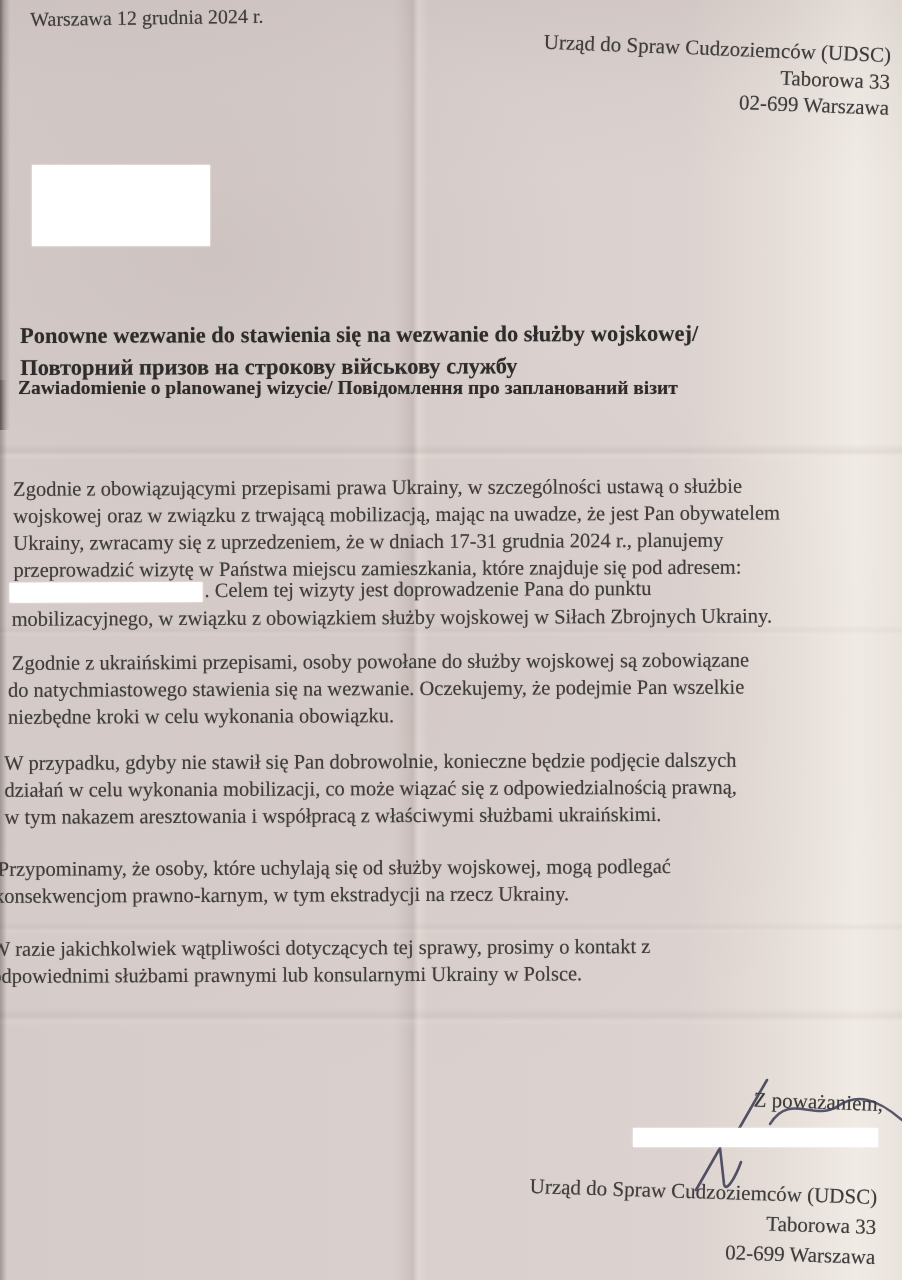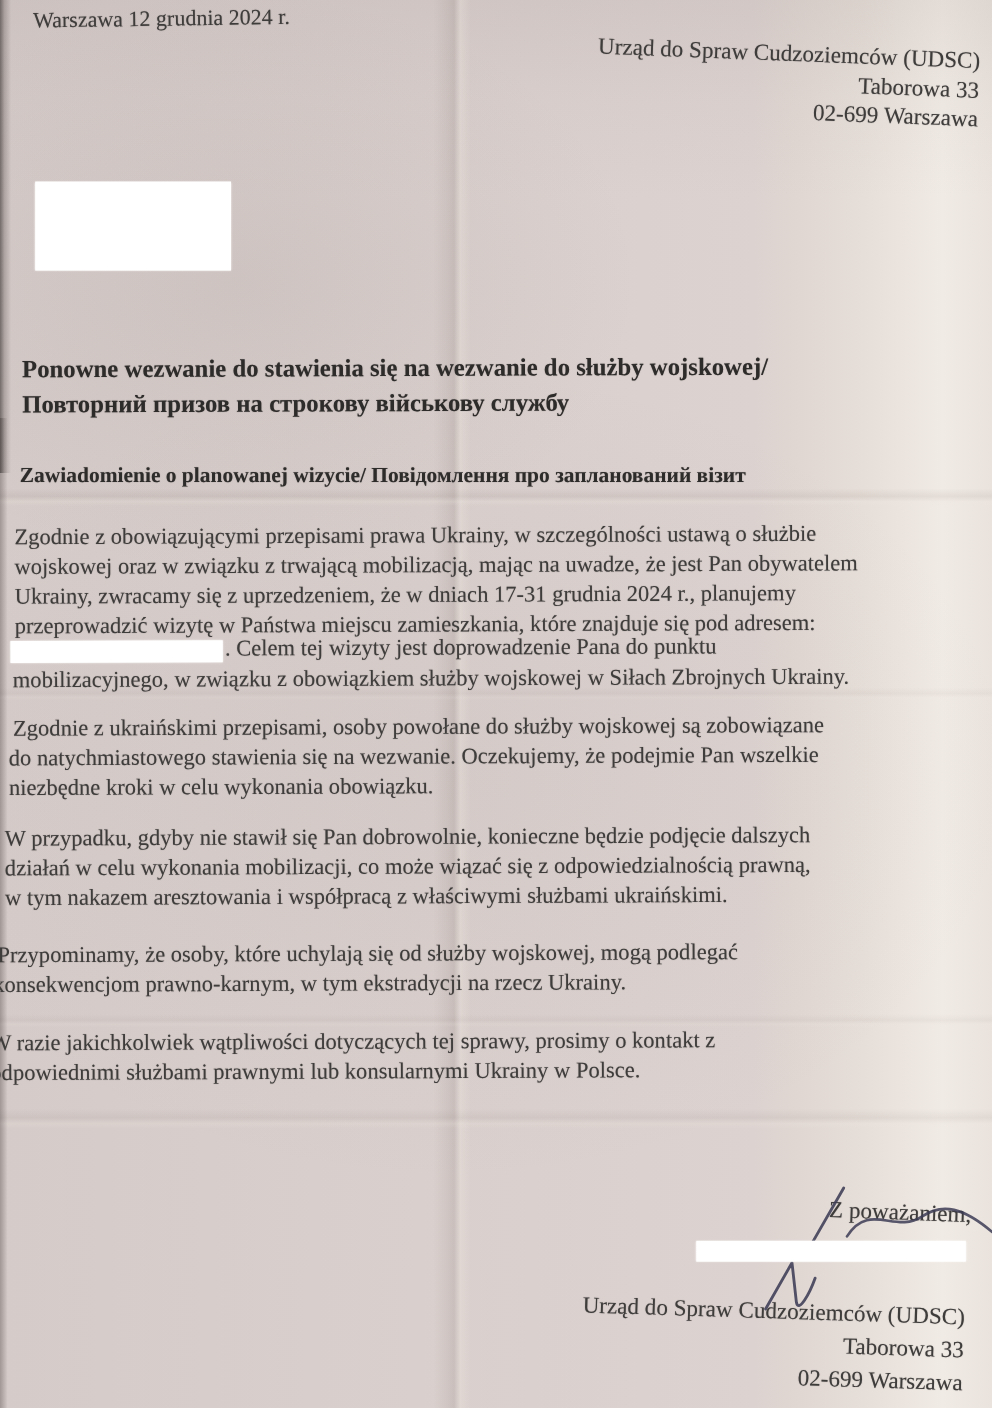--- a/index.html
+++ b/index.html
@@ -30,21 +30,21 @@
     background:linear-gradient(90deg, rgba(40,33,33,0.30), transparent);}
   .txt{position:absolute;color:#3f3d3c;text-shadow:0 0 1px rgba(60,58,58,0.45);white-space:nowrap;}
   .date{left:30px;top:8px;font-size:20px;transform:rotate(-0.8deg);transform-origin:left top;}
   .addr{text-align:right;font-size:21px;}
   .header-addr{right:10px;top:42px;line-height:26.5px;transform:rotate(2.2deg);transform-origin:right top;}
   .footer-addr{right:24px;top:1182px;line-height:30px;transform:rotate(1.8deg);transform-origin:right top;}
   .redact{position:absolute;background:#ffffff;box-shadow:0 0 2px rgba(255,255,255,0.9);}
   .r1{left:32px;top:165px;width:178px;height:81px;}
   .r3{left:633px;top:1128px;width:245px;height:19px;}
   .title{left:20px;top:320px;font-size:22.5px;font-weight:bold;line-height:32px;color:#2e2c2b;transform:rotate(-0.2deg);transform-origin:left top;}
-  .subtitle{left:18px;top:422px;font-size:19.5px;font-weight:bold;color:#2e2c2b;}
+  .subtitle{left:18px;top:377px;font-size:19.5px;font-weight:bold;color:#2e2c2b;}
   .bodywrap{position:absolute;inset:0;transform:rotate(-0.25deg);transform-origin:420px 700px;}
   .para{position:absolute;font-size:20.5px;line-height:27px;}
   .para div{white-space:nowrap;}
   .p1{left:14px;top:474px;}
   .p1b{left:10px;top:577px;display:flex;align-items:flex-end;font-size:20.5px;line-height:24px;}
   .inline-redact{display:inline-block;width:193px;height:20px;background:#fff;box-shadow:0 0 2px rgba(255,255,255,0.9);margin-right:2px;}
   .p1c{left:12px;top:604px;font-size:20.5px;line-height:27px;}
   .p2{left:8px;top:648px;}
   .p2 div:first-child{padding-left:4px;}
   .p3{left:4px;top:748px;}

